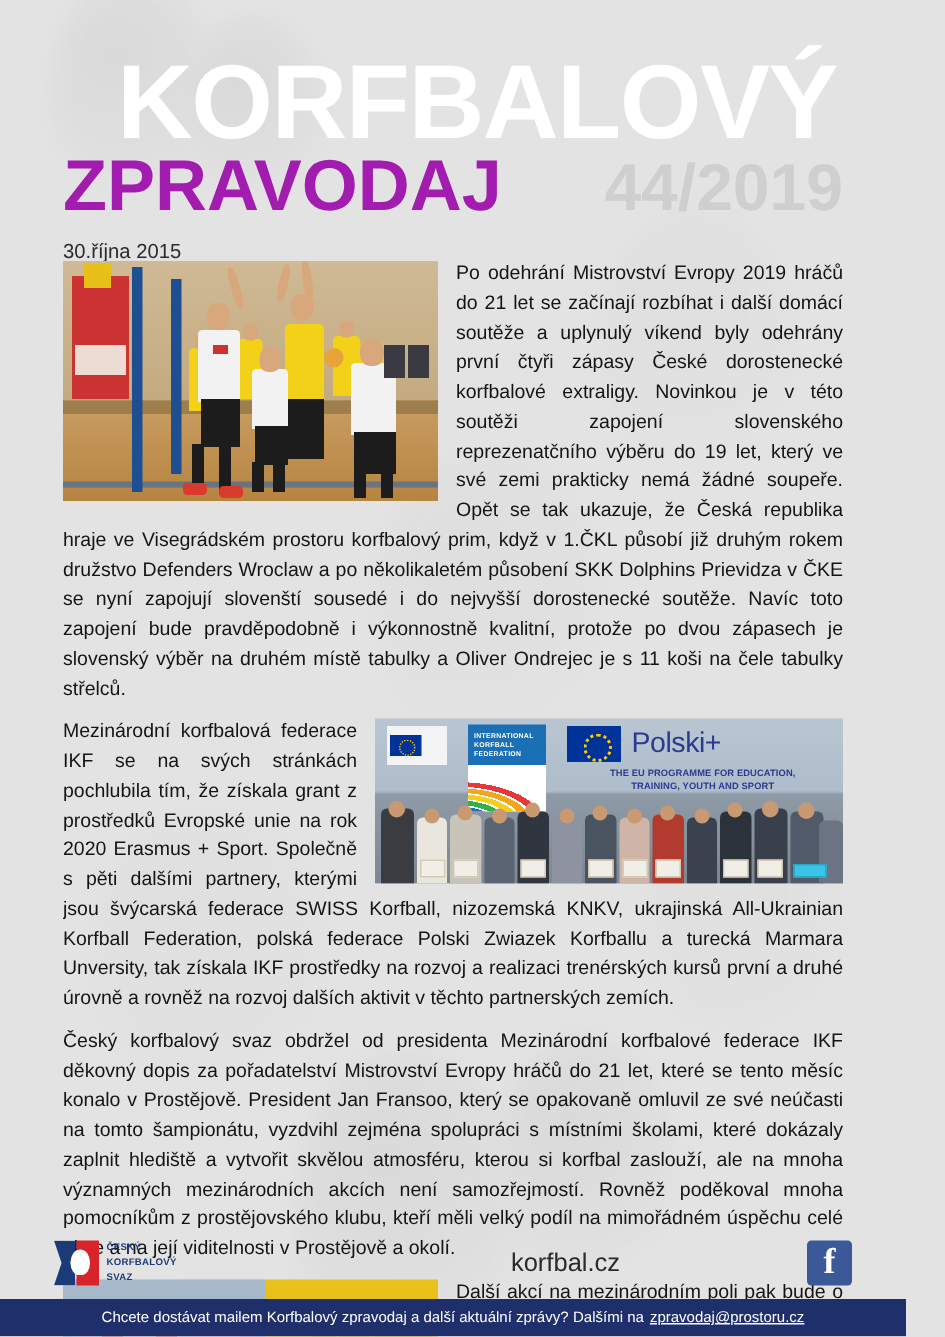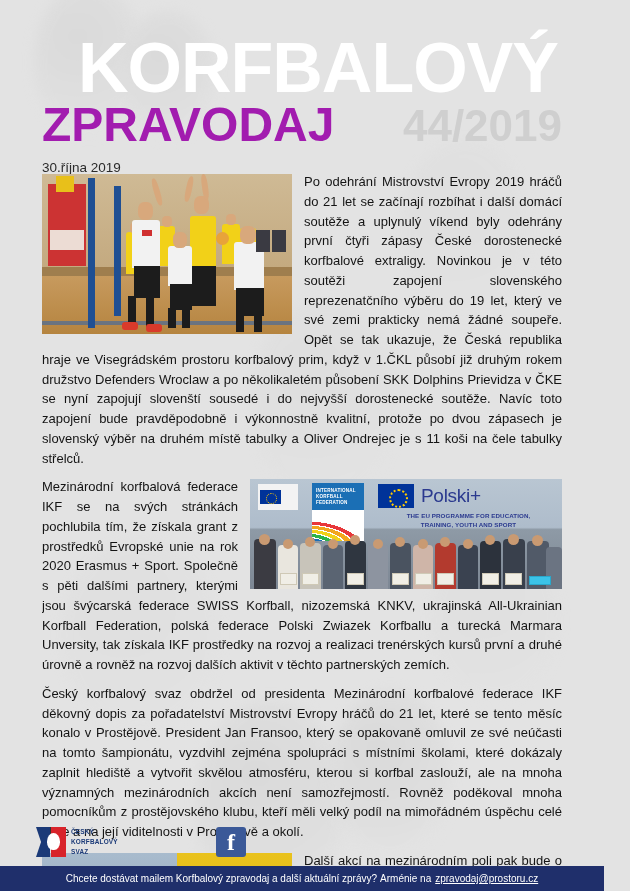--- a/index.html
+++ b/index.html
@@ -339,21 +339,21 @@
     <div class="wm-blob wm3"></div>
     <div class="wm-blob wm4"></div>
   </div>
 
   <header class="masthead">
     <div class="mast-line1">KORFBALOVÝ</div>
     <div class="mast-row2">
       <div class="mast-line2">ZPRAVODAJ</div>
       <div class="mast-issue">44/2019</div>
     </div>
-    <div class="mast-date">30.října 2019</div>
+    <div class="mast-date">30.října 2015</div>
   </header>
 
   <main class="content">
 
     <section class="block">
       <div class="media media-left">
         <div class="photo-match">
 
           <div class="pm" style="left:0;top:0;width:100%;height:58%;background:linear-gradient(to bottom,#cfba95,#c4aa80);"></div>
           <div class="pm" style="left:0;top:58%;width:100%;height:6%;background:#9f7e4e;"></div>
@@ -533,23 +533,24 @@
         <div class="logo-blue"></div>
         <div class="logo-red"></div>
       </div>
       <div class="logo-text">
         <div>ČESKÝ</div>
         <div>KORFBALOVÝ</div>
         <div>SVAZ</div>
       </div>
     </div>
 
+    <div class="footer-site">korfbal.cz</div>
 
     <div class="footer-fb"></div>
   </footer>
 
   <div class="bottombar">
     <span class="q">Chcete dostávat mailem Korfbalový zpravodaj a další aktuální zprávy?</span>
-    <span>Arménie na</span>
+    <span>Dalšími na</span>
     <a class="mail" href="#">zpravodaj@prostoru.cz</a>
   </div>
 
 </div>
 
 </body></html>

